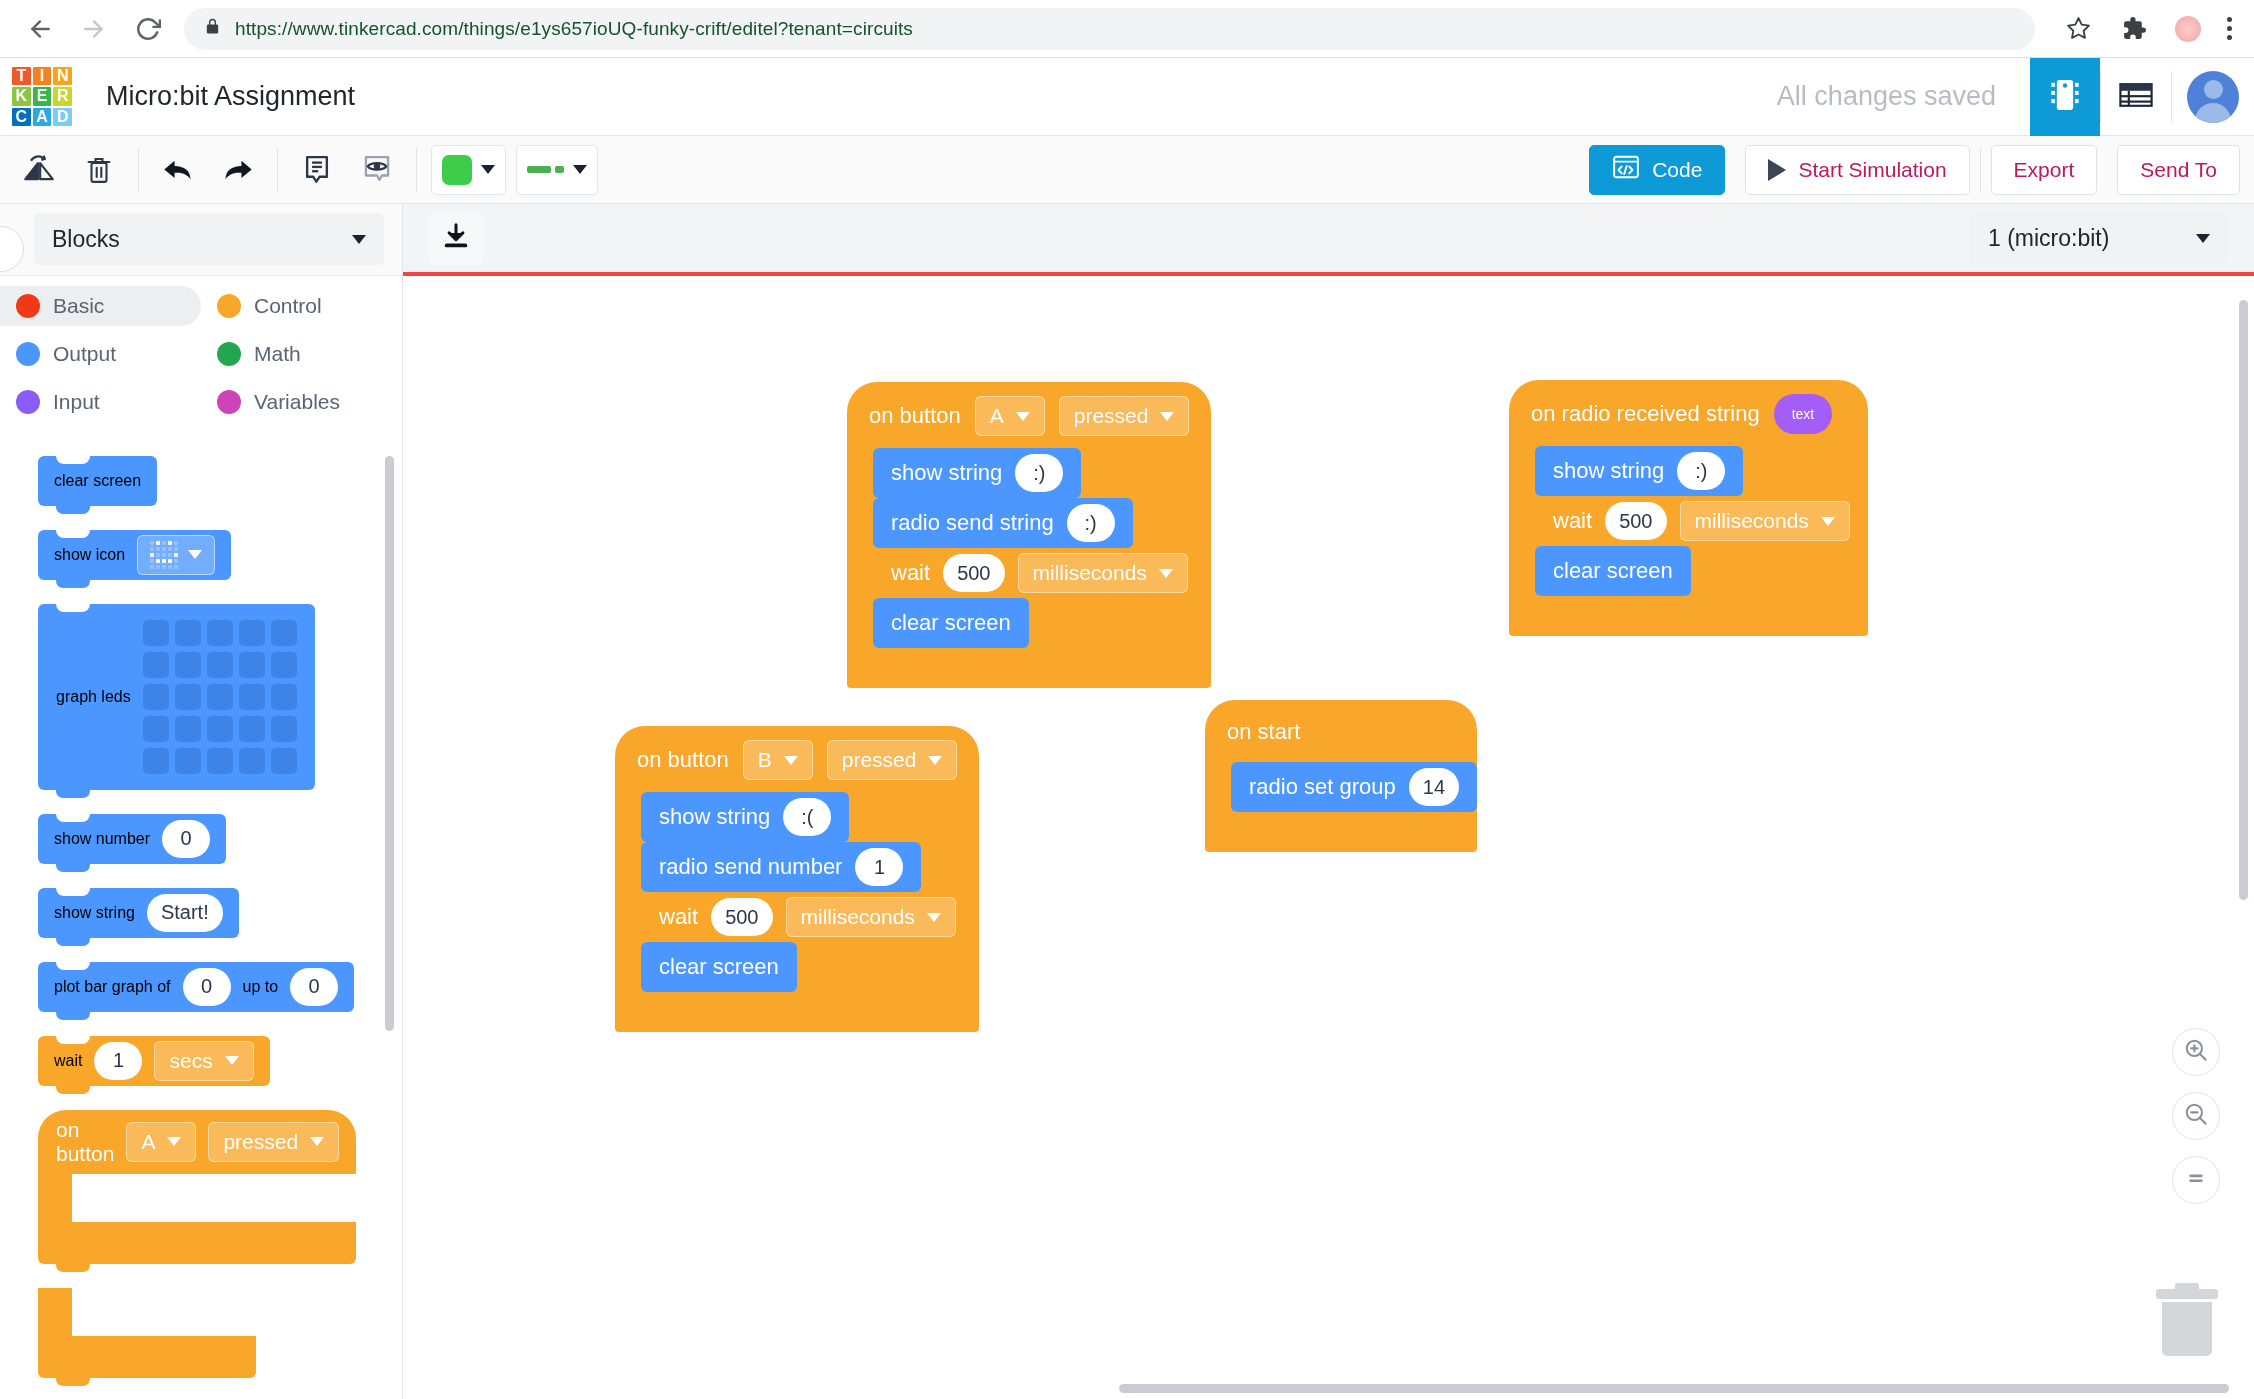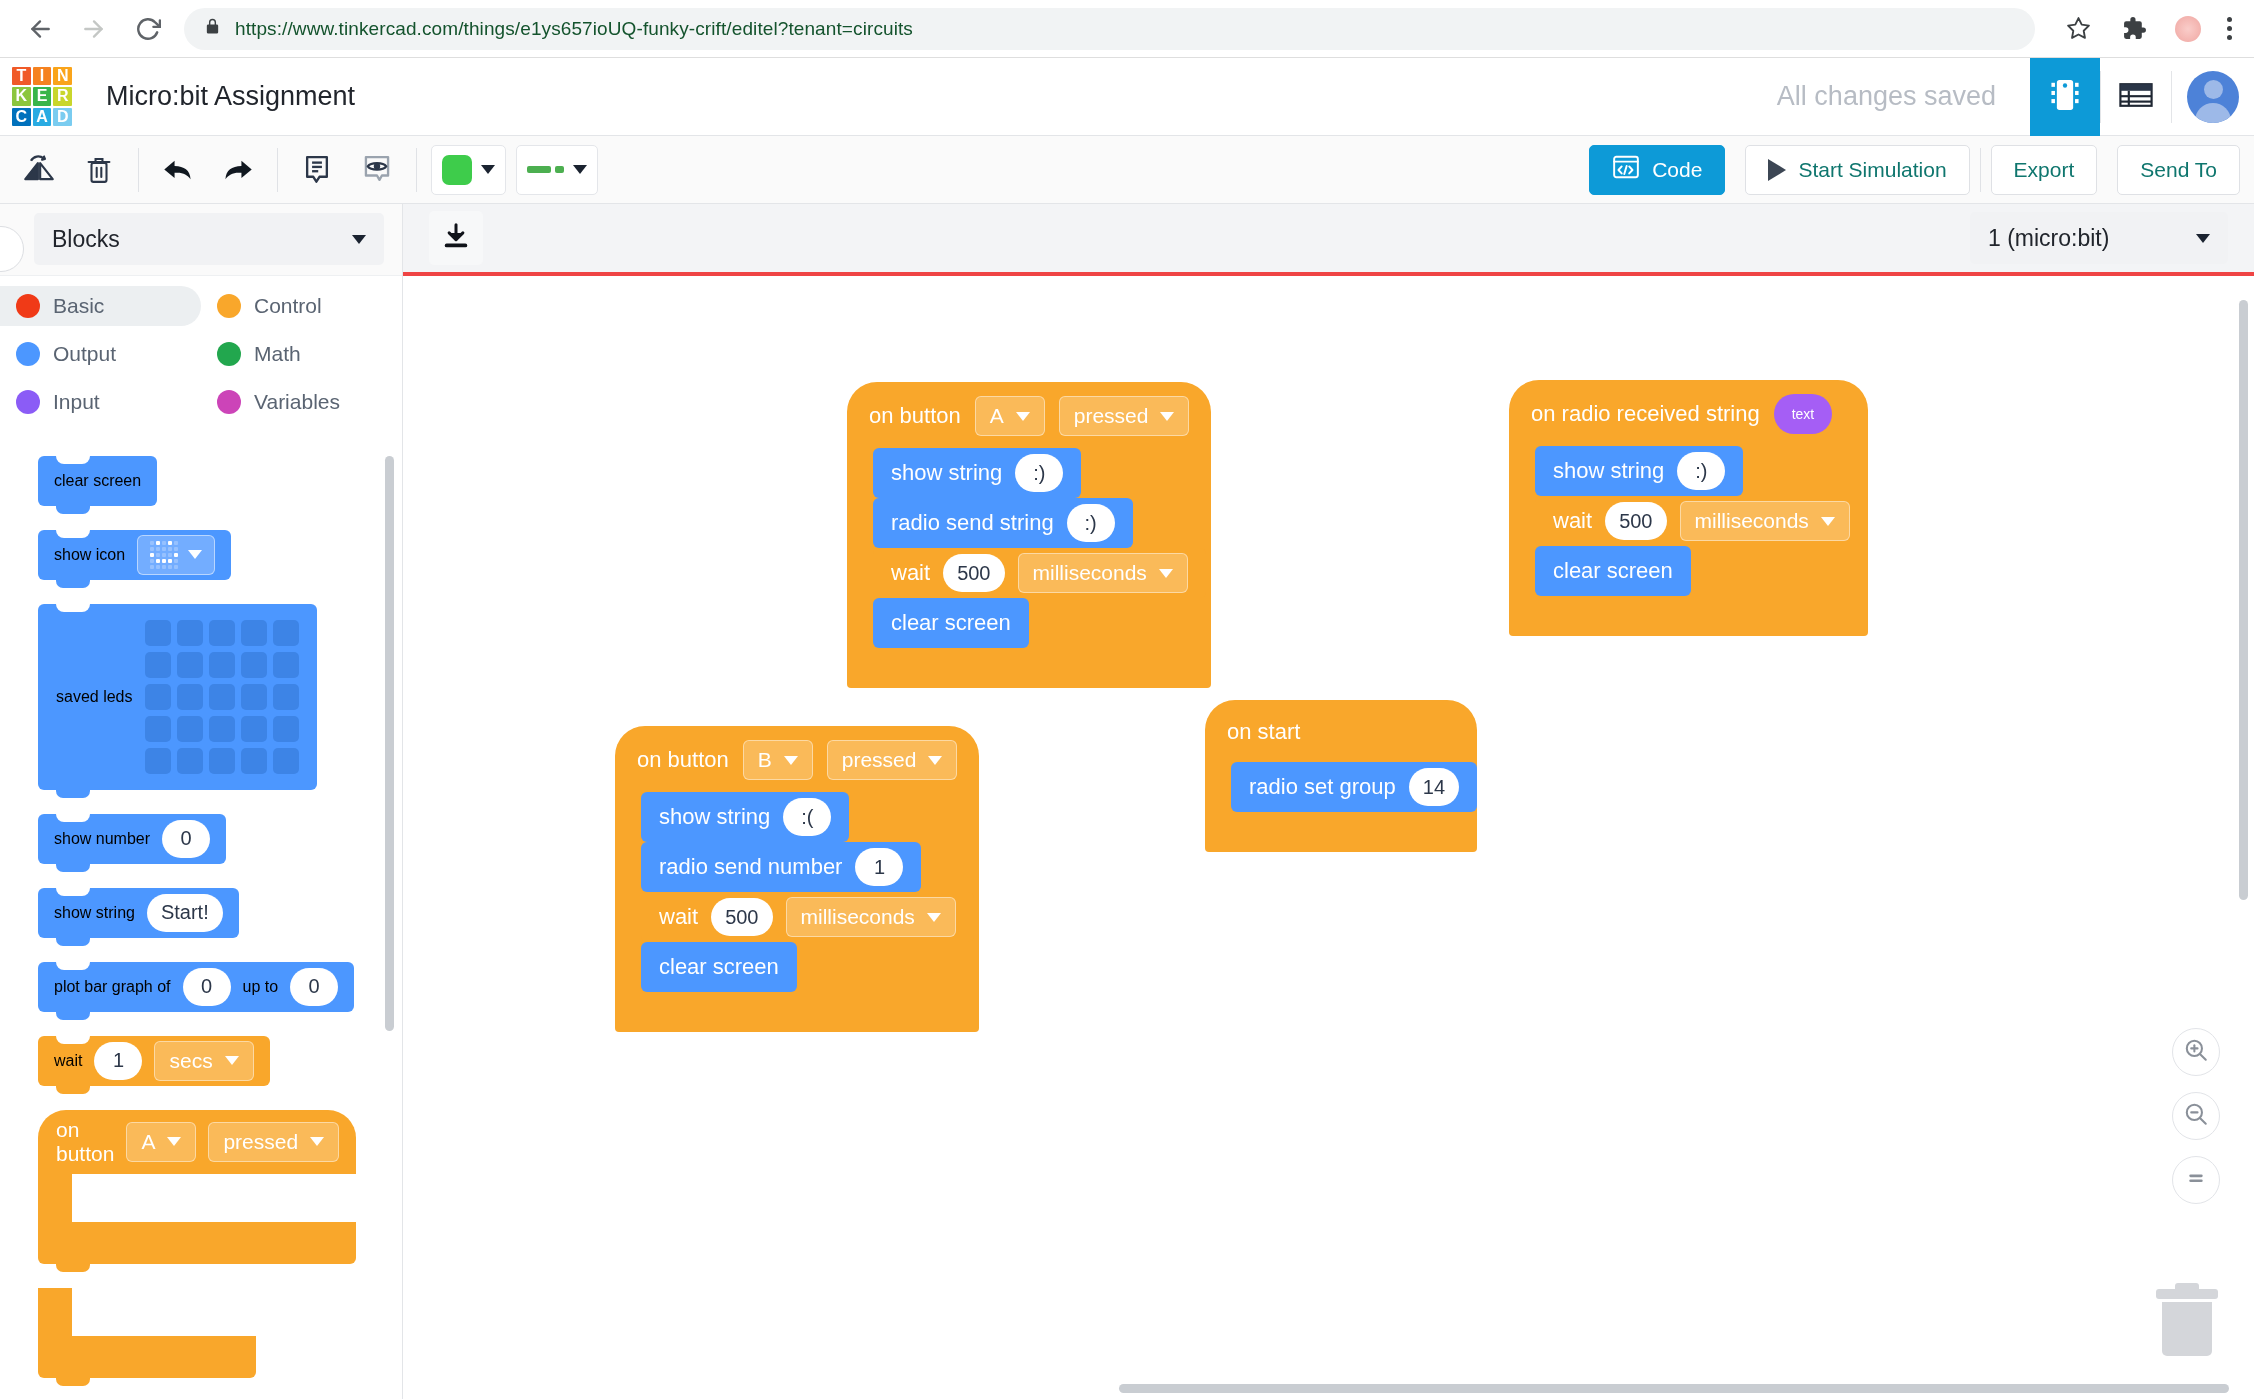--- a/index.html
+++ b/index.html
@@ -101,21 +101,21 @@
     background: #fff; display: flex; align-items: center; gap: 9px; padding: 0 10px;
   }
   .swatch { width: 30px; height: 30px; border-radius: 7px; }
   .caret-dn { width: 0; height: 0; border-left: 7px solid transparent; border-right: 7px solid transparent; border-top: 9px solid #1b2330; }
   .dash-line { display: flex; align-items: center; gap: 4px; }
   .dash-line i { display:block; height: 7px; border-radius: 2px; }
   .tb-right { margin-left: auto; display: flex; align-items: center; height: 68px; gap: 0; }
   .btn {
     height: 50px; border: 1px solid #dfe1e5; background: #fff; border-radius: 5px;
     display: flex; align-items: center; justify-content: center; gap: 12px;
-    padding: 0 22px; font-size: 21px; color: #0f766e; white-space: nowrap;
+    padding: 0 22px; font-size: 21px; color: #be185d; white-space: nowrap;
   }
   .btn.primary { background: #0d9ad7; border-color: #0d9ad7; color: #fff; }
   .play-tri { width: 0; height: 0; border-top: 11px solid transparent; border-bottom: 11px solid transparent; border-left: 18px solid #3c4654; }
 
   
   .workspace { display: flex; height: 1195px; }
 
   
   .left-panel {
     width: 403px; background: #ffffff; border-right: 1px solid #e3e5e8;
@@ -535,21 +535,21 @@
                 <i class="off"></i>
                 <i class="off"></i>
                 <i class="off"></i>
             </span>
             <span class="caret-dn" style="border-top-color:#fff"></span>
           </span>
         </div>
 
         <div class="blk-stack" style="align-items:center;padding:16px 18px">
           <span class="notch-top"></span>
-          <span>saved leds</span>
+          <span>graph leds</span>
           <span class="led-grid">
             <i></i>
               <i></i>
               <i></i>
               <i></i>
               <i></i>
               <i></i>
               <i></i>
               <i></i>
               <i></i>

